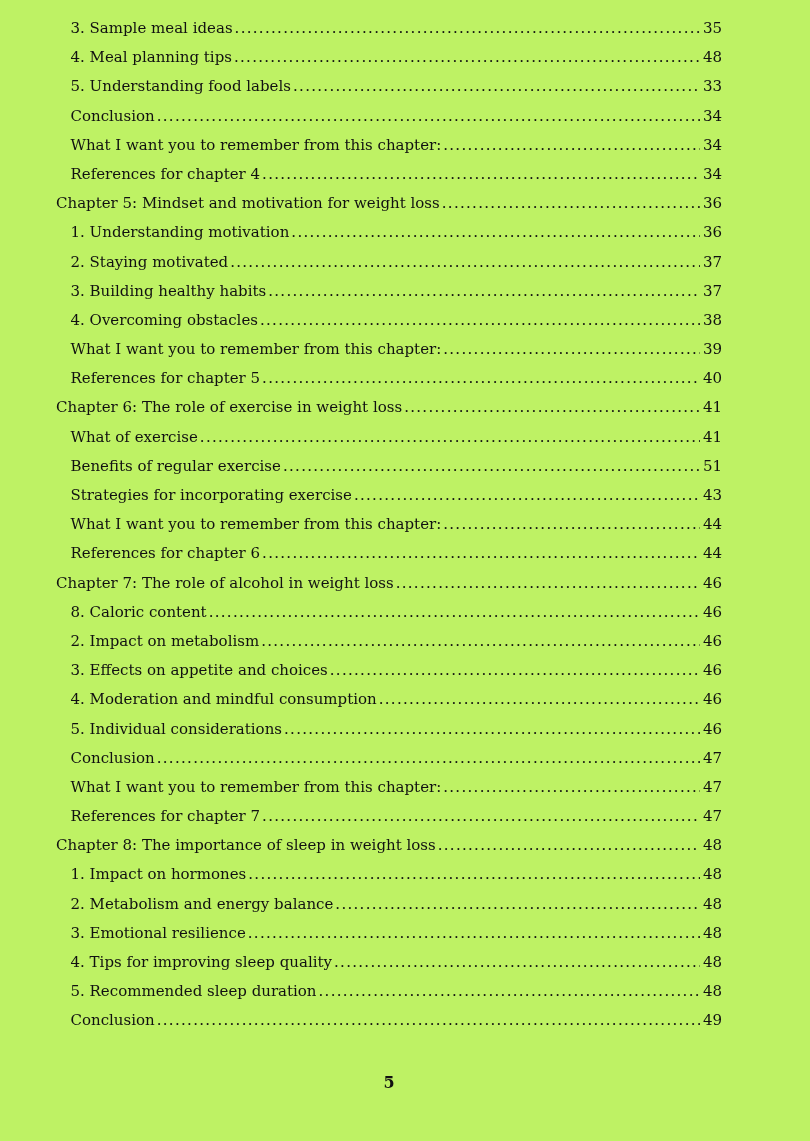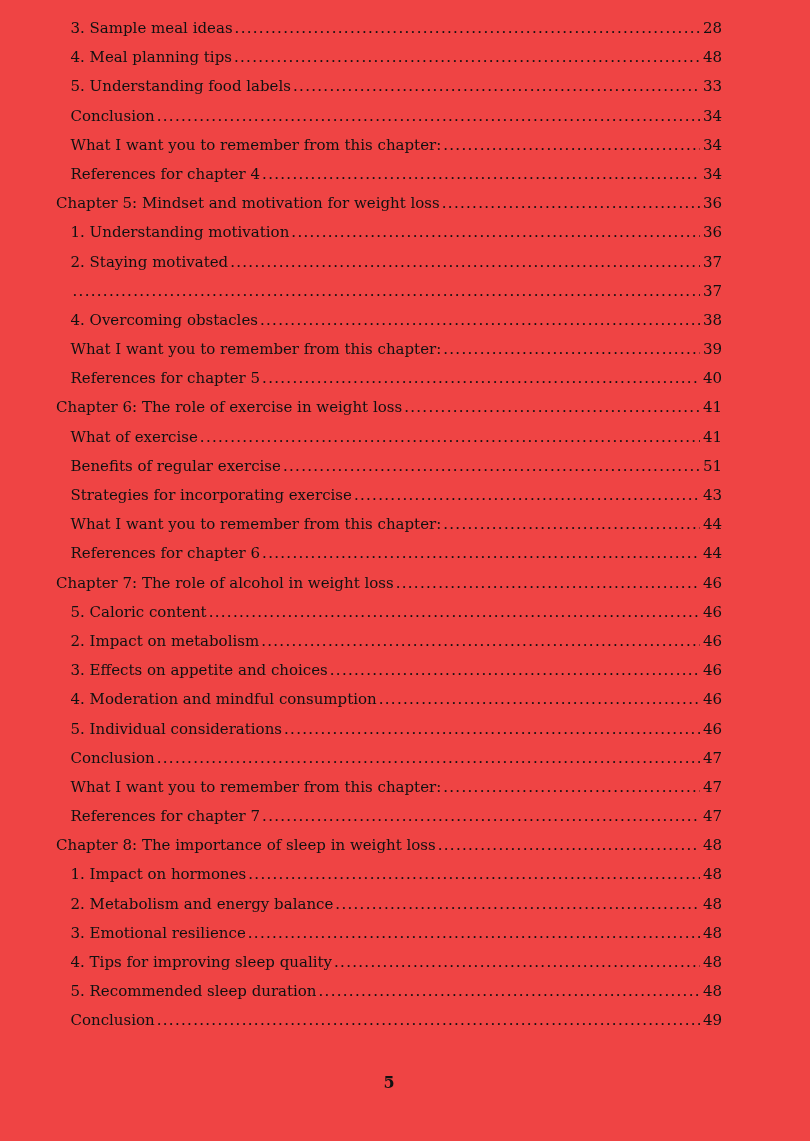--- a/index.html
+++ b/index.html
@@ -4,21 +4,21 @@
 <style>
   html, body {
     margin: 0;
     padding: 0;
     background: #ffffff;
   }
   .page {
     position: relative;
     width: 810px;
     height: 1141px;
-    background: #ef4444;
+    background: #bef264;
     color: #111111;
     font-family: "DejaVu Serif", serif;
     overflow: hidden;
   }
   .toc {
     padding: 14px 88px 0 56px;
   }
   .toc-row {
     display: flex;
     align-items: baseline;
@@ -63,21 +63,21 @@
   }
 </style>
 </head>
 <body>
 
 <div class="page">
   <div class="toc">
       <div class="toc-row sub">
         <span class="toc-label">3. Sample meal ideas</span>
         <span class="toc-leader"></span>
-        <span class="toc-page">28</span>
+        <span class="toc-page">35</span>
       </div>
       <div class="toc-row sub">
         <span class="toc-label">4. Meal planning tips</span>
         <span class="toc-leader"></span>
         <span class="toc-page">48</span>
       </div>
       <div class="toc-row sub">
         <span class="toc-label">5. Understanding food labels</span>
         <span class="toc-leader"></span>
         <span class="toc-page">33</span>
@@ -106,20 +106,21 @@
         <span class="toc-label">1. Understanding motivation</span>
         <span class="toc-leader"></span>
         <span class="toc-page">36</span>
       </div>
       <div class="toc-row sub">
         <span class="toc-label">2. Staying motivated</span>
         <span class="toc-leader"></span>
         <span class="toc-page">37</span>
       </div>
       <div class="toc-row sub">
+        <span class="toc-label">3. Building healthy habits</span>
         <span class="toc-leader"></span>
         <span class="toc-page">37</span>
       </div>
       <div class="toc-row sub">
         <span class="toc-label">4. Overcoming obstacles</span>
         <span class="toc-leader"></span>
         <span class="toc-page">38</span>
       </div>
       <div class="toc-row sub">
         <span class="toc-label">What I want you to remember from this chapter:</span>
@@ -160,21 +161,21 @@
         <span class="toc-label">References for chapter 6</span>
         <span class="toc-leader"></span>
         <span class="toc-page">44</span>
       </div>
       <div class="toc-row chapter">
         <span class="toc-label">Chapter 7: The role of alcohol in weight loss</span>
         <span class="toc-leader"></span>
         <span class="toc-page">46</span>
       </div>
       <div class="toc-row sub">
-        <span class="toc-label">5. Caloric content</span>
+        <span class="toc-label">8. Caloric content</span>
         <span class="toc-leader"></span>
         <span class="toc-page">46</span>
       </div>
       <div class="toc-row sub">
         <span class="toc-label">2. Impact on metabolism</span>
         <span class="toc-leader"></span>
         <span class="toc-page">46</span>
       </div>
       <div class="toc-row sub">
         <span class="toc-label">3. Effects on appetite and choices</span>

